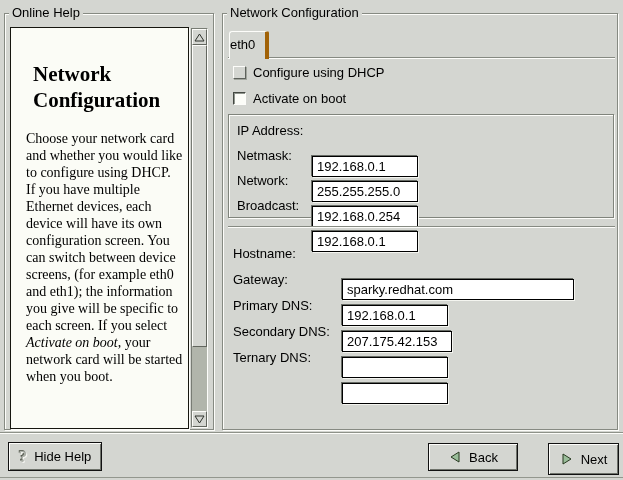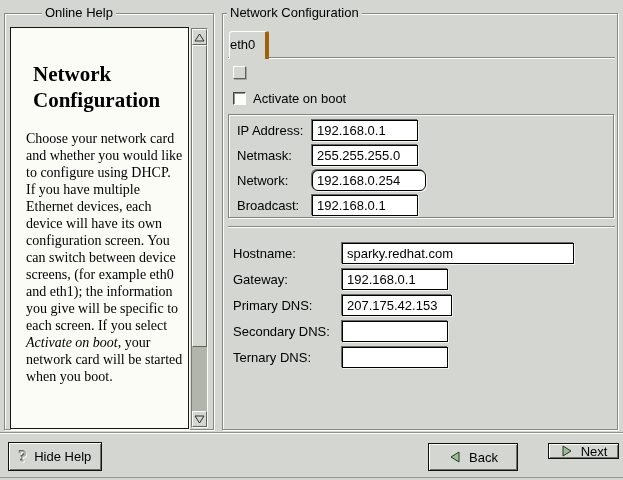--- a/index.html
+++ b/index.html
@@ -109,20 +109,21 @@
     position: absolute;
     height: 21px;
     background: #ffffff;
     border: 1px solid #000;
     box-shadow: -1px -1px 0 #676b65, 1px 1px 0 #f4f5f0;
     font-family: "Liberation Sans", sans-serif;
     font-size: 13px;
     color: #000;
     padding: 0 0 0 4px;
     outline: none;
+    margin-top: 36px;
   }
   .ip-box {
     position: absolute; left: 228px; top: 114px; width: 386px; height: 104px;
     border: 1px solid #80847c;
     box-shadow: inset 1px 1px 0 #fdfdfa, 1px 1px 0 #fdfdfa;
   }
   .hsep {
     position: absolute; left: 228px; top: 226px; width: 387px; height: 1px;
     background: #868a82;
     box-shadow: 0 1px 0 #fdfdfa;
@@ -137,34 +138,34 @@
     background: #d4d6d1;
     border: 1px solid #111;
     box-shadow: inset 1px 1px 0 #fdfdfa, inset -1px -1px 0 #6e726a;
     font-family: "Liberation Sans", sans-serif;
     font-size: 13px;
     color: #000;
     cursor: default;
   }
   .btn-hide-help { left: 8px;  top: 442px; width: 94px; height: 29px; }
   .btn-back      { left: 428px; top: 443px; width: 90px; height: 28px; }
-  .btn-next      { left: 548px; top: 443px; width: 71px; height: 16px; justify-content: center; }
+  .btn-next      { left: 548px; top: 443px; width: 71px; height: 32px; justify-content: center; }
   .qmark {
     font-family: "Liberation Serif", serif;
     font-weight: bold; font-size: 17px; line-height: 17px;
     color: #aaaea6;
     text-shadow: 1px 1px 0 #f6f6f2, -1px -1px 0 #55594f;
   }
   .bottom-edge { position: absolute; left: 0; top: 477px; width: 623px; height: 1px; background: #93978e; }
 </style>
 </head>
 <body>
 
 <div class="frame" style="left:4px; top:13px; width:210px; height:417px;"></div>
-<span class="frame-label" style="left:9px; top:6px;margin-left:33px;">Online Help</span>
+<span class="frame-label" style="left:9px; top:6px;">Online Help</span>
 
 <div class="help-viewport">
   <h1 class="help-title">Network Configuration</h1>
   <p class="help-body"><span>Choose your network card and whether you would like to configure using DHCP. If you have multiple Ethernet devices, each device will have its own configuration screen. You can switch between device screens, (for example eth0 and eth1); the information you give will be specific to each screen. If you select </span><i>Activate on boot</i><span>, your network card will be started when you boot.</span></p>
 </div>
 
 <div class="scrollbar">
   <div class="stepper stepper-up">
     <svg width="11" height="9">
       <polygon points="5.5,1 1,8 10,8" fill="#d4d6d1" stroke="#2e322c" stroke-width="1"></polygon>
@@ -179,36 +180,37 @@
 </div>
 
 <div class="frame" style="left:222px; top:13px; width:396px; height:417px;"></div>
 <span class="frame-label" style="left:227px; top:6px;">Network Configuration</span>
 
 <div class="tab">eth0</div>
 <div class="page-top-line"></div>
 
 <div class="check-row" style="top:64px;">
   <span class="checkbox"></span>
+  <span>Configure using DHCP</span>
 </div>
 <div class="check-row" style="top:90px;">
   <span class="checkbox checked"></span>
   <span>Activate on boot</span>
 </div>
 
 <div class="ip-box"></div>
 
 <span class="field-label" style="left:237px; top:120px;">IP Address:</span>
 <input class="entry" style="left: 312px; top: 120px; width: 106px;" value="192.168.0.1">
 
 <span class="field-label" style="left:237px; top:145px;">Netmask:</span>
 <input class="entry" style="left: 312px; top: 145px; width: 106px;" value="255.255.255.0">
 
 <span class="field-label" style="left:237px; top:170px;">Network:</span>
-<input class="entry" style="left: 312px; top: 170px; width: 114px; border-radius: 6px;" value="192.168.0.254">
+<input class="entry" style="left: 312px; top: 170px; width: 106px;" value="192.168.0.254">
 
 <span class="field-label" style="left:237px; top:195px;">Broadcast:</span>
 <input class="entry" style="left: 312px; top: 195px; width: 106px;" value="192.168.0.1">
 
 <div class="hsep"></div>
 
 <span class="field-label" style="left:233px; top:243px;">Hostname:</span>
 <input class="entry" style="left: 342px; top: 243px; width: 232px;" value="sparky.redhat.com">
 
 <span class="field-label" style="left:233px; top:269px;">Gateway:</span>

